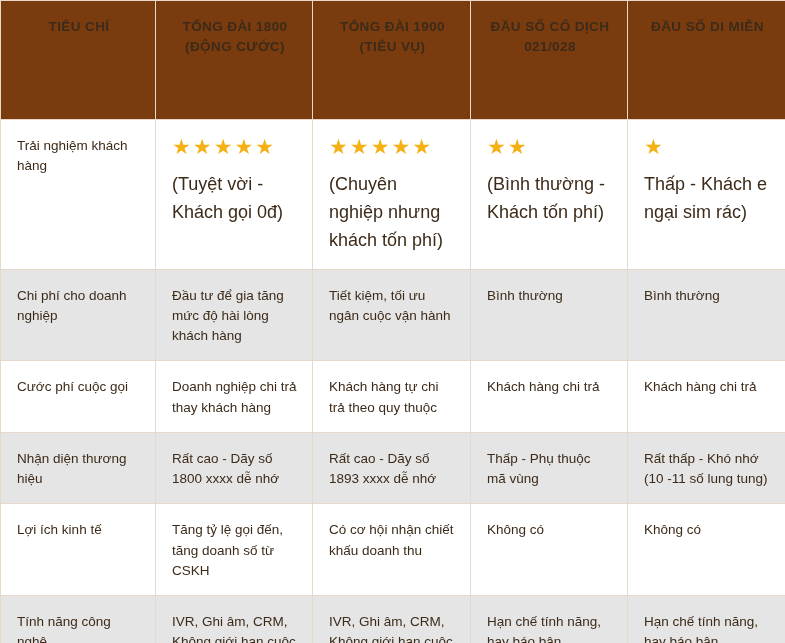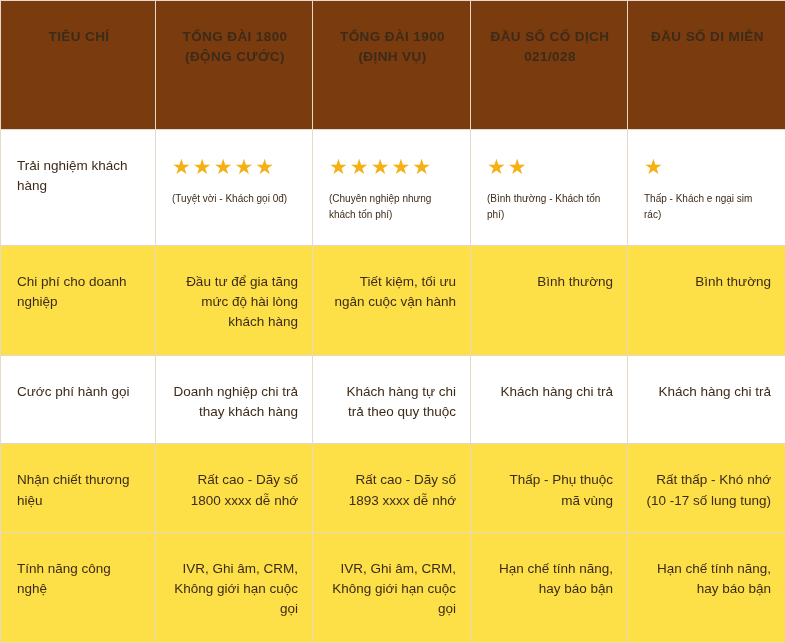--- a/index.html
+++ b/index.html
@@ -17,21 +17,21 @@
   table.compare {
     border-collapse: collapse;
     width: 785px;
     height: 643px;
     table-layout: fixed;
   }
   table.compare th,
   table.compare td {
     border: 1px solid #e6d9c8;
     vertical-align: top;
-    padding: 26px 14px 14px 16px;
+    padding: 16px 14px 14px 16px;
     font-size: 13.5px;
     line-height: 1.5;
     color: #3d2b1a;
     margin-left: 12px;
   }
   thead th {
     background: #7a3b0e;
     color: #ffffff;
     text-align: center;
     vertical-align: middle;
@@ -46,45 +46,44 @@
   thead th .hdr-line2 {
     display: block;
   }
   col.c0 { width: 155px; }
   col.c1 { width: 157px; }
   col.c2 { width: 158px; }
   col.c3 { width: 157px; }
   col.c4 { width: 158px; }
 
   tbody tr.alt td {
-    background: #fde047;
+    background: #e5e5e5;
   }
   tbody tr.plain td {
     background: #ffffff;
   }
   .criteria {
     color: #3d2b1a;
   }
   .stars {
     color: #f5b014;
     font-size: 21px;
     letter-spacing: 2px;
     line-height: 1;
     margin-bottom: 14px;
     display: block;
     white-space: nowrap;
   }
   .note {
     display: block;
-    font-size: 10px;
+    font-size: 18px;
     line-height: 1.55;
   }
   .cell-text {
     display: block;
-    text-align: right;
   }
 </style>
 </head>
 <body>
 
 <table class="compare">
   <colgroup>
     <col class="c0">
       <col class="c1">
       <col class="c2">
@@ -96,21 +95,21 @@
       <th>
         <span>TIÊU CHÍ</span>
         <span class="hdr-line2"></span>
       </th>
       <th>
         <span>TỔNG ĐÀI 1800</span>
         <span class="hdr-line2">(ĐỘNG CƯỚC)</span>
       </th>
       <th>
         <span>TỔNG ĐÀI 1900</span>
-        <span class="hdr-line2">(ĐỊNH VỤ)</span>
+        <span class="hdr-line2">(TIÊU VỤ)</span>
       </th>
       <th>
         <span>ĐẦU SỐ CỐ DỊCH</span>
         <span class="hdr-line2">021/028</span>
       </th>
       <th>
         <span>ĐẦU SỐ DI MIỄN</span>
         <span class="hdr-line2"></span>
       </th>
     </tr>
@@ -147,51 +146,66 @@
       </td>
       <td>
         <span class="cell-text">Bình thường</span>
       </td>
       <td>
         <span class="cell-text">Bình thường</span>
       </td>
     </tr>
 
     <tr class="plain">
-      <td class="criteria">Cước phí hành gọi</td>
+      <td class="criteria">Cước phí cuộc gọi</td>
       <td>
         <span class="cell-text">Doanh nghiệp chi trả thay khách hàng</span>
       </td>
       <td>
         <span class="cell-text">Khách hàng tự chi trả theo quy thuộc</span>
       </td>
       <td>
         <span class="cell-text">Khách hàng chi trả</span>
       </td>
       <td>
         <span class="cell-text">Khách hàng chi trả</span>
       </td>
     </tr>
 
     <tr class="alt">
-      <td class="criteria">Nhận chiết thương hiệu</td>
+      <td class="criteria">Nhận diện thương hiệu</td>
       <td>
         <span class="cell-text">Rất cao - Dãy số 1800 xxxx dễ nhớ</span>
       </td>
       <td>
         <span class="cell-text">Rất cao - Dãy số 1893 xxxx dễ nhớ</span>
       </td>
       <td>
         <span class="cell-text">Thấp - Phụ thuộc mã vùng</span>
       </td>
       <td>
-        <span class="cell-text">Rất thấp - Khó nhớ (10 -17 số lung tung)</span>
-      </td>
-    </tr>
-
+        <span class="cell-text">Rất thấp - Khó nhớ (10 -11 số lung tung)</span>
+      </td>
+    </tr>
+
+    <tr class="plain">
+      <td class="criteria">Lợi ích kinh tế</td>
+      <td>
+        <span class="cell-text">Tăng tỷ lệ gọi đến, tăng doanh số từ CSKH</span>
+      </td>
+      <td>
+        <span class="cell-text">Có cơ hội nhận chiết khấu doanh thu</span>
+      </td>
+      <td>
+        <span class="cell-text">Không có</span>
+      </td>
+      <td>
+        <span class="cell-text">Không có</span>
+      </td>
+    </tr>
 
     <tr class="alt">
       <td class="criteria">Tính năng công nghệ</td>
       <td>
         <span class="cell-text">IVR, Ghi âm, CRM, Không giới hạn cuộc gọi</span>
       </td>
       <td>
         <span class="cell-text">IVR, Ghi âm, CRM, Không giới hạn cuộc gọi</span>
       </td>
       <td>

